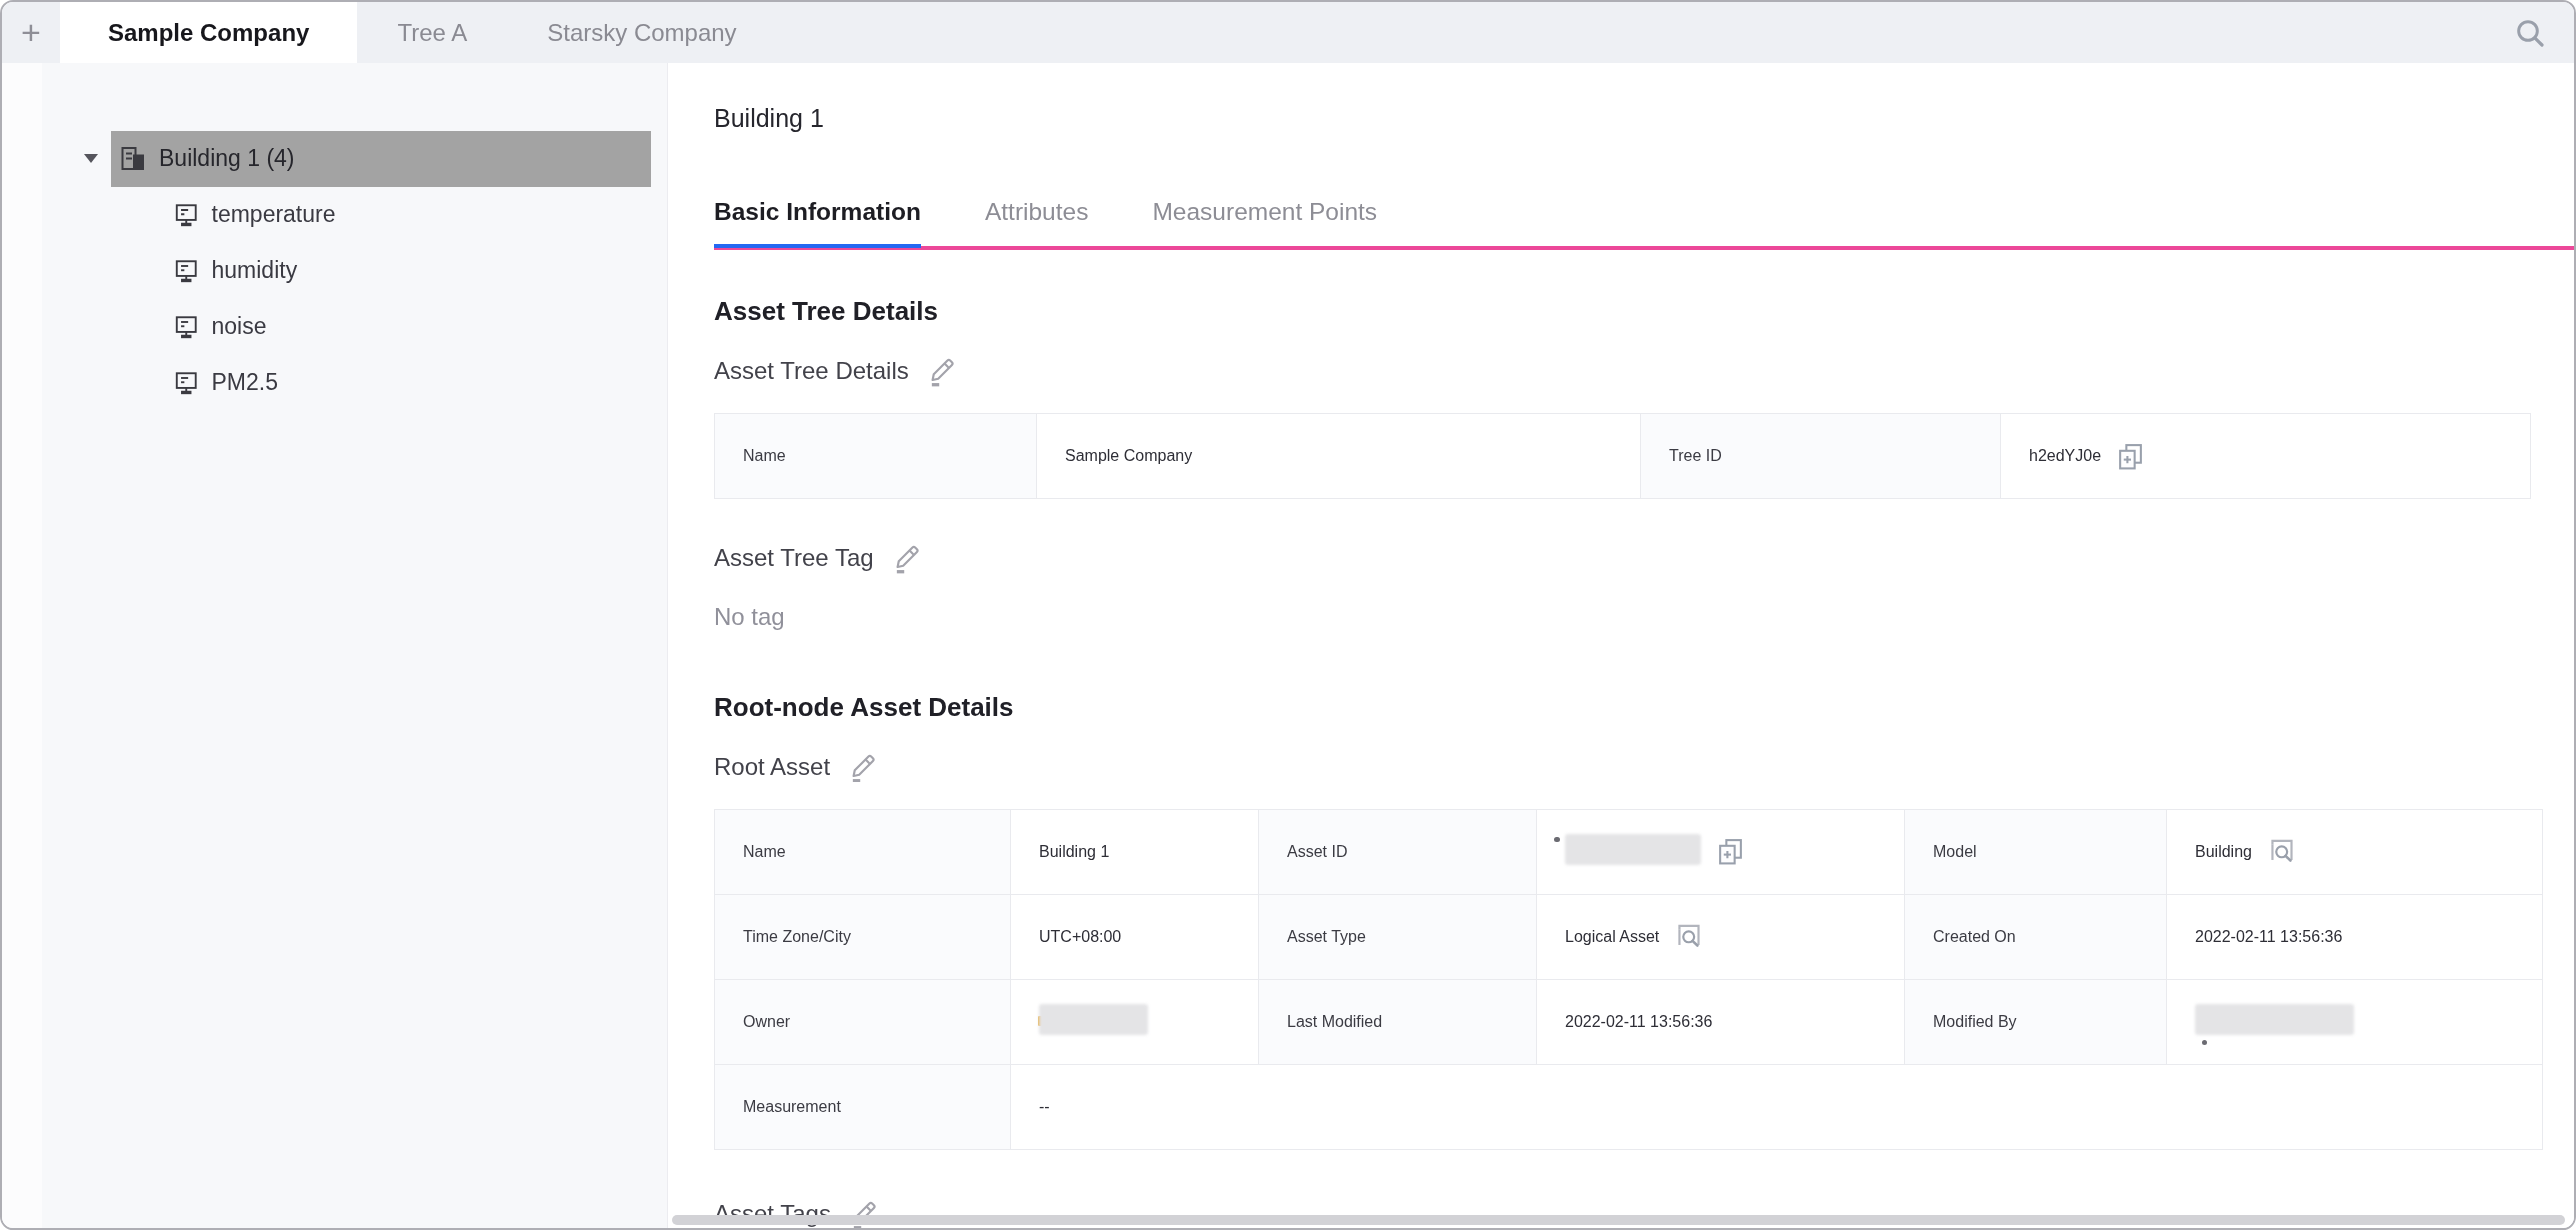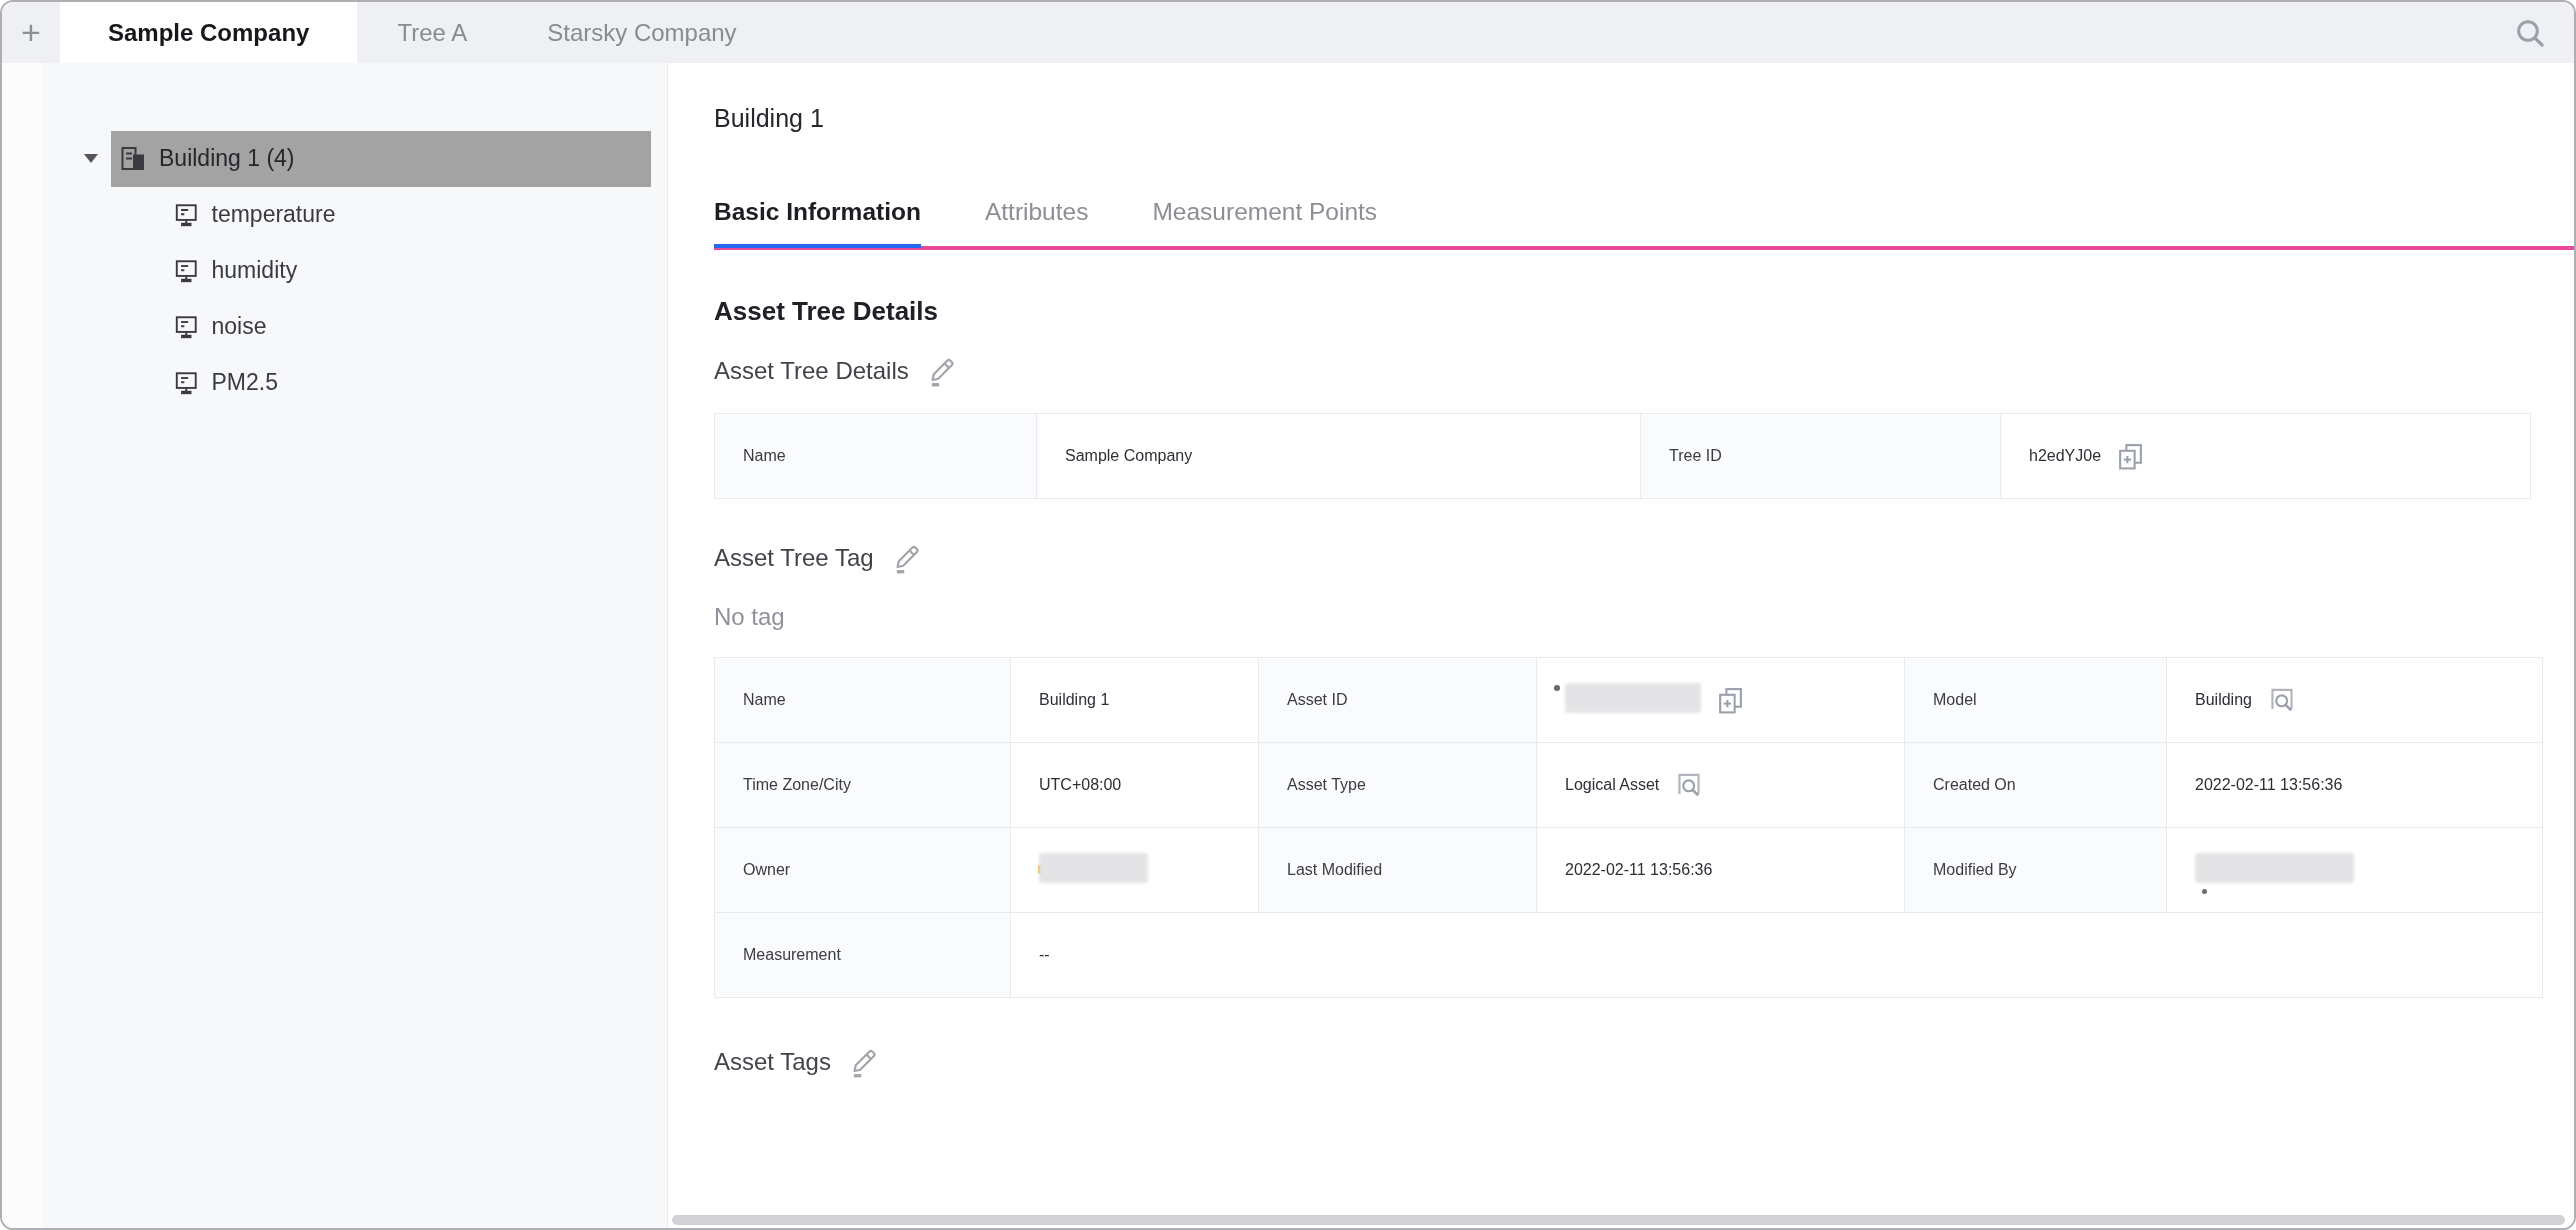--- a/index.html
+++ b/index.html
@@ -255,21 +255,28 @@
         </table>
 
       <div class="label-row" style="margin-top:44px">
         <span class="field-label">Asset Tree Tag</span>
         <svg class="edit-icon" viewBox="0 0 24 24">
           <use href="#ic-pencil"></use>
         </svg>
       </div>
       <div class="empty-tag">No tag</div>
 
-
+      <div class="section-heading" style="margin-top:61px">Root-node Asset Details</div>
+
+      <div class="label-row">
+        <span class="field-label">Root Asset</span>
+        <svg class="edit-icon" viewBox="0 0 24 24">
+          <use href="#ic-pencil"></use>
+        </svg>
+      </div>
 
       <table class="kv">
         <tbody>
             <tr>
           <td class="kv-label" style="width:296px">Name</td>
           <td class="kv-value" style="width:248px">Building 1</td>
           <td class="kv-label" style="width:278px">Asset ID</td>
           <td class="kv-value" style="width:368px">
             <span class="cell-inline">
               <span class="redacted">

